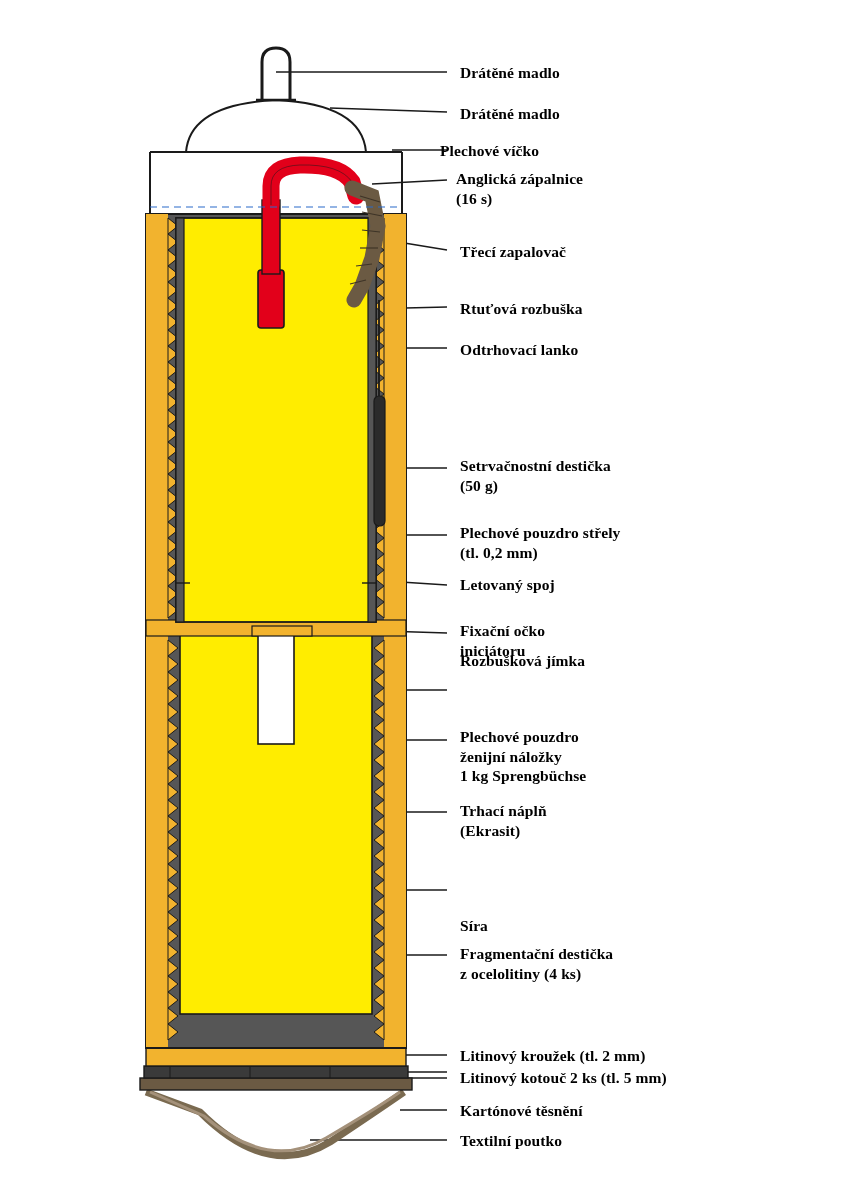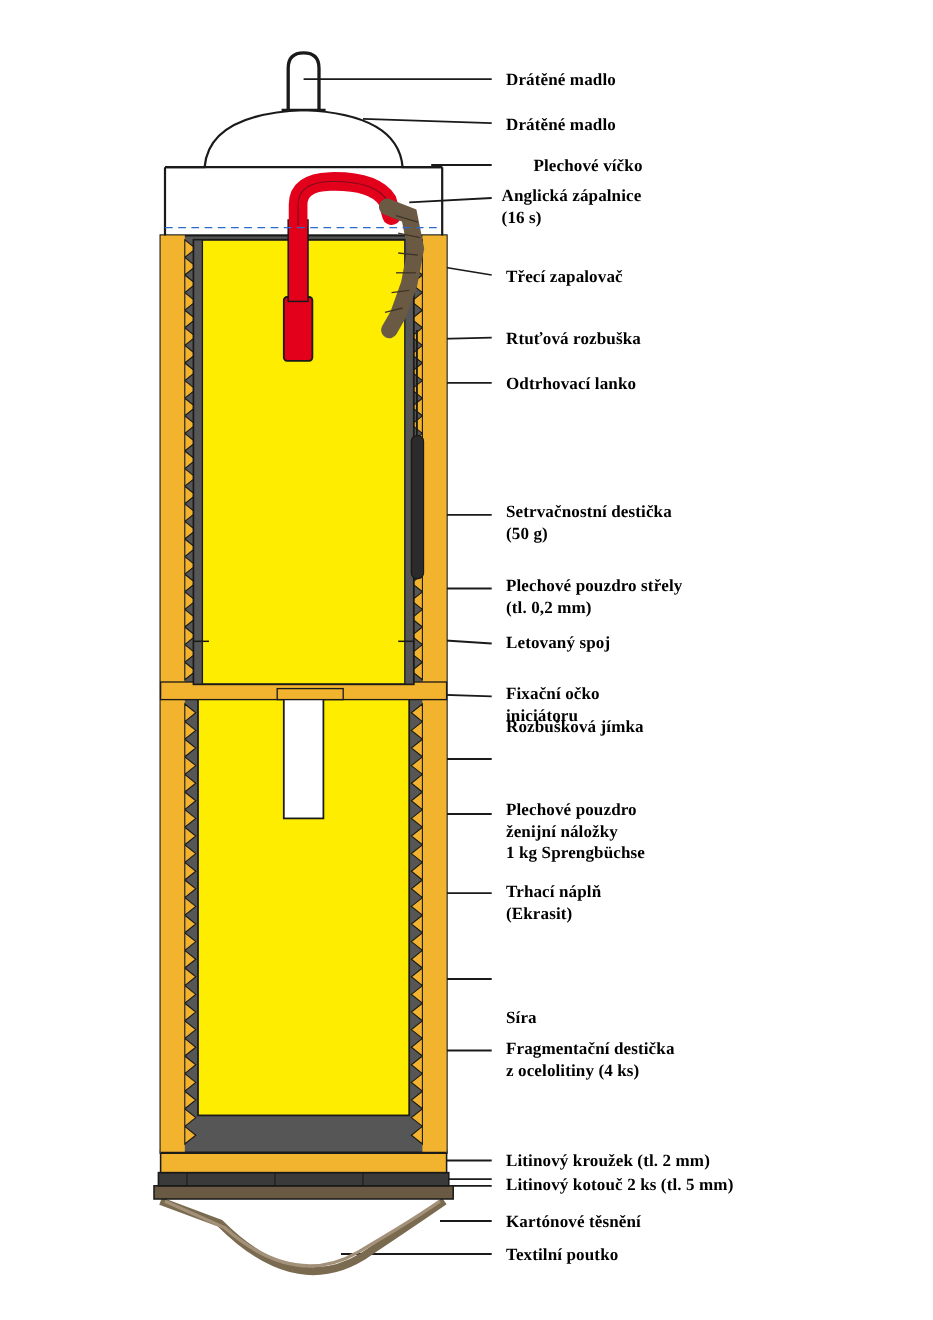--- a/index.html
+++ b/index.html
@@ -163,21 +163,21 @@
 
     <path d="M262,100 L262,62 Q262,48 276,48 Q290,48 290,62 L290,100" fill="none" stroke="#1a1a1a" stroke-width="3"></path>
     <line x1="256" y1="100" x2="296" y2="100" stroke="#1a1a1a" stroke-width="2.4"></line>
 
     <line x1="146" y1="1048" x2="406" y2="1048" stroke="#1a1a1a" stroke-width="2"></line>
 
   </svg>
 
   <div class="label" style="left:460px; top:63px;">Drátěné madlo</div>
   <div class="label" style="left:460px; top:104px;">Drátěné madlo</div>
-  <div class="label" style="left:485px; top:141px;text-align:center;">Plechové víčko</div>
+  <div class="label" style="left:440px; top:141px;text-align:center;">Plechové víčko</div>
   <div class="label" style="left:456px; top:169px;">Anglická zápalnice
 (16 s)</div>
   <div class="label" style="left:460px; top:242px;">Třecí zapalovač</div>
   <div class="label" style="left:460px; top:299px;">Rtuťová rozbuška</div>
   <div class="label" style="left:460px; top:340px;">Odtrhovací lanko</div>
   <div class="label" style="left:460px; top:456px;">Setrvačnostní destička
 (50 g)</div>
   <div class="label" style="left:460px; top:523px;">Plechové pouzdro střely
 (tl. 0,2 mm)</div>
   <div class="label" style="left:460px; top:575px;">Letovaný spoj</div>

